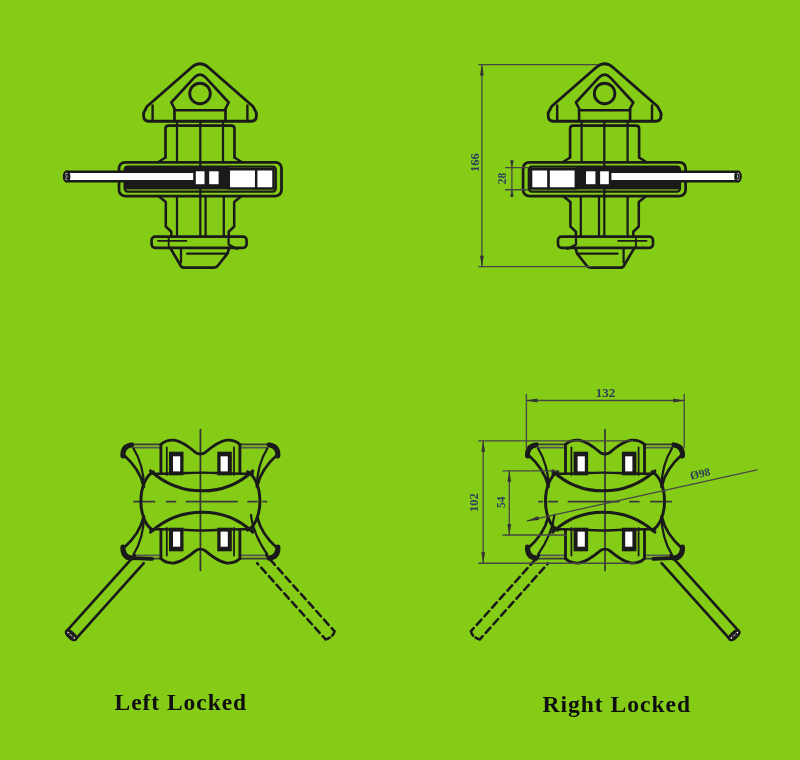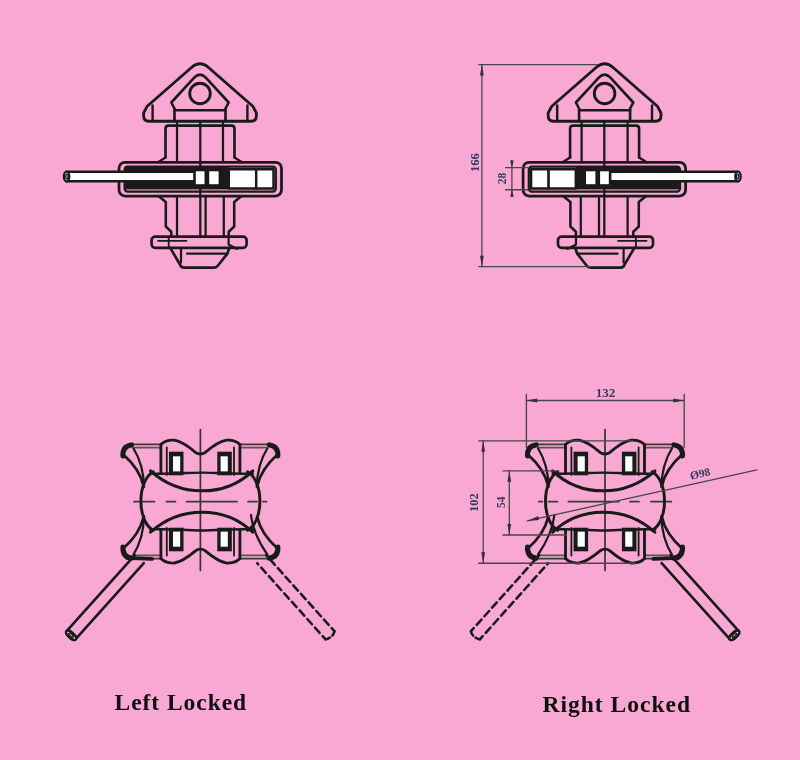--- a/index.html
+++ b/index.html
@@ -1,16 +1,16 @@
 <!DOCTYPE html>
 <html><head>
 <meta charset="utf-8">
 <style>
   html,body{margin:0;padding:0;background:#fff;}
-  .page{position:relative;width:800px;height:760px;background:#f9a8d4;overflow:hidden;}
+  .page{position:relative;width:800px;height:760px;background:#84cc16;overflow:hidden;}
   svg{position:absolute;left:0;top:0;filter:blur(0.6px);}
   text{font-family:"Liberation Serif", serif;}
 </style>
 </head>
 <body>
 <div class="page">
 <svg width="800" height="760" viewBox="0 0 800 760" fill="none" stroke-linecap="round" stroke-linejoin="round">
 <defs>
 <g id="tf">
 

